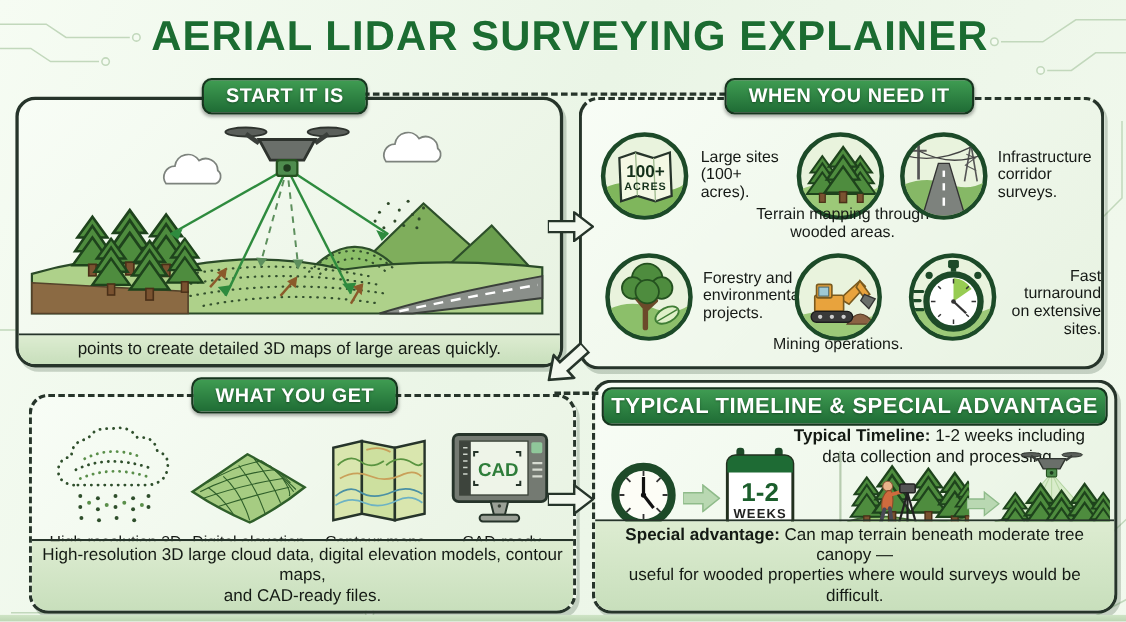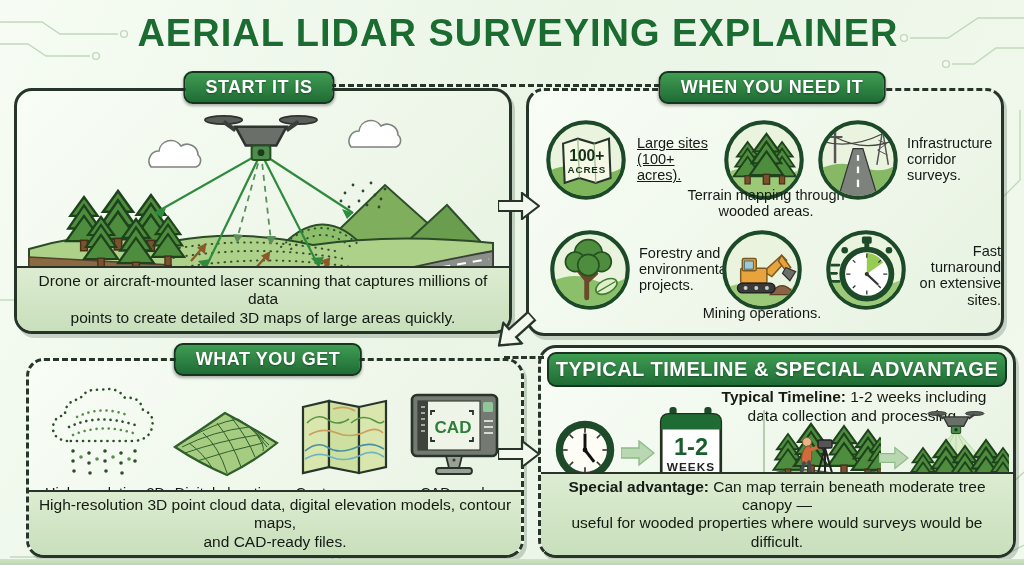--- a/index.html
+++ b/index.html
@@ -166,21 +166,20 @@
           <polygon points="182,144 176,147 181,151" fill="#8b5a2b"></polygon>
         <path d="M232,168 L246,152"></path>
           <polygon points="246,152 240,155 245,159" fill="#8b5a2b"></polygon>
         <path d="M296,175 L306,158"></path>
           <polygon points="306,158 300,160 305,165" fill="#8b5a2b"></polygon>
       </g>
 
       <use href="#droneshape" transform="translate(238,36) scale(1.7)"></use>
     </svg>
     <div class="strip">
-      <div>Drone or aircraft-mounted laser scanning that captures millions of data</div>
       <div>points to create detailed 3D maps of large areas quickly.</div>
     </div>
   </div>
   <div class="badge" style="left:259px;top:71px;">START IT IS</div>
 
   <div class="panel dash-top" style="left:506px;top:88px;width:472px;height:242px;margin-left:20px;">
 
     <svg class="icon-abs" style="left:16px;top:28px" width="82" height="82" viewBox="0 0 100 100">
       <defs>
           <clipPath id="cc1">
@@ -188,21 +187,21 @@
           </clipPath>
         </defs>
       <circle cx="50" cy="50" r="46" fill="#e9f3dd" stroke="#1c4a28" stroke-width="5"></circle>
       <path d="M4,64 Q28,52 52,62 Q76,72 96,58 L96,96 L4,96 Z" clip-path="url(#cc1)" fill="#7fb65c"></path>
       <polygon points="22,30 40,24 60,30 78,24 80,72 62,78 42,72 24,78" fill="#f4f8e4" stroke="#26342a" stroke-width="2.5"></polygon>
       <line x1="40" y1="24" x2="42" y2="72" stroke="#9ab88a" stroke-width="1.4"></line>
       <line x1="60" y1="30" x2="62" y2="78" stroke="#9ab88a" stroke-width="1.4"></line>
       <text x="51" y="51" text-anchor="middle" font-size="19" font-weight="bold" fill="#14301a">100+</text>
       <text x="51" y="66" text-anchor="middle" font-size="12" font-weight="bold" letter-spacing="1" fill="#14301a">ACRES</text>
     </svg>
-    <div class="cell-label" style="left:108px;top:44px;width:82px;text-decoration:underline;">Large sites (100+ acres).</div>
+    <div class="cell-label" style="left:108px;top:44px;width:82px;">Large sites (100+ acres).</div>
 
     <svg class="icon-abs" style="left:194px;top:28px" width="82" height="82" viewBox="0 0 100 100">
       <defs>
           <clipPath id="cc2">
             <circle cx="50" cy="50" r="44"></circle>
           </clipPath>
         </defs>
       <circle cx="50" cy="50" r="46" fill="#e9f3dd" stroke="#1c4a28" stroke-width="5"></circle>
       <path d="M4,66 Q28,54 52,64 Q76,74 96,60 L96,96 L4,96 Z" clip-path="url(#cc2)" fill="#9cc978"></path>
       <g clip-path="url(#cc2)">
@@ -410,21 +409,21 @@
           <path d="M66,52 h4 v-4"></path>
       </g>
       <text x="50" y="44" text-anchor="middle" font-size="17" font-weight="bold" fill="#2e7d3a">CAD</text>
       <polygon points="43,67 59,67 56,79 46,79" fill="#9aa096" stroke="#26342a" stroke-width="1.8"></polygon>
       <rect x="33" y="79" width="36" height="6" rx="3" fill="#9aa096" stroke="#26342a" stroke-width="1.8"></rect>
       <circle cx="51" cy="71" r="1.6" fill="#3a4238"></circle>
     </svg>
     <div class="small-cap" style="left:427px;top:124px;width:100px;">CAD-ready files.</div>
 
     <div class="strip">
-      <div>High-resolution 3D point cloud data, digital elevation models, contour maps,</div>
+      <div>High-resolution 3D large cloud data, digital elevation models, contour maps,</div>
       <div>and CAD-ready files.</div>
     </div>
   </div>
   <div class="badge" style="left:268px;top:343px;">WHAT YOU GET</div>
 
   <div class="panel dash-left" style="left:538px;top:345px;width:472px;height:207px;">
     <div class="hbar">TYPICAL TIMELINE &amp; SPECIAL ADVANTAGE</div>
 
     <div class="tl-note" style="left:160px;top:40px;width:306px;">
       <span class="bold">Typical Timeline:</span><span> 1-2 weeks including</span><br>

